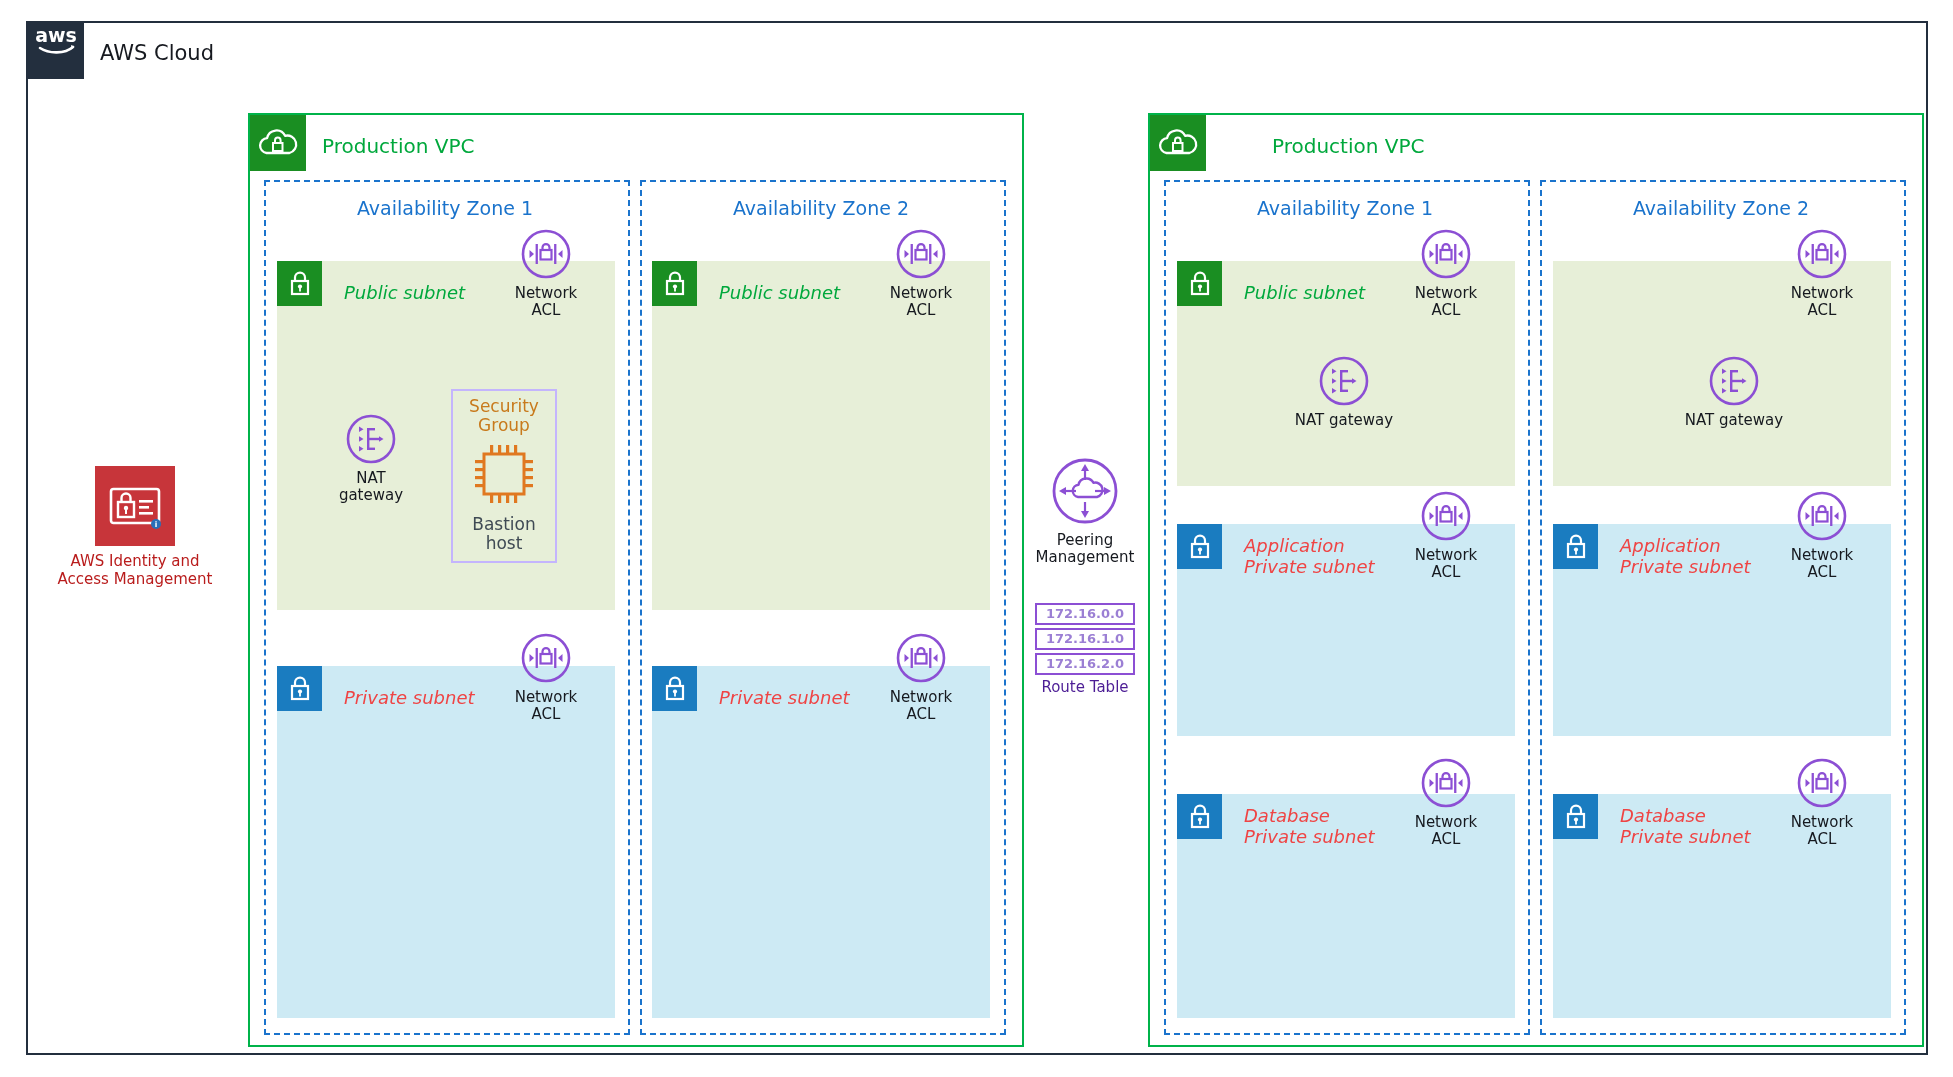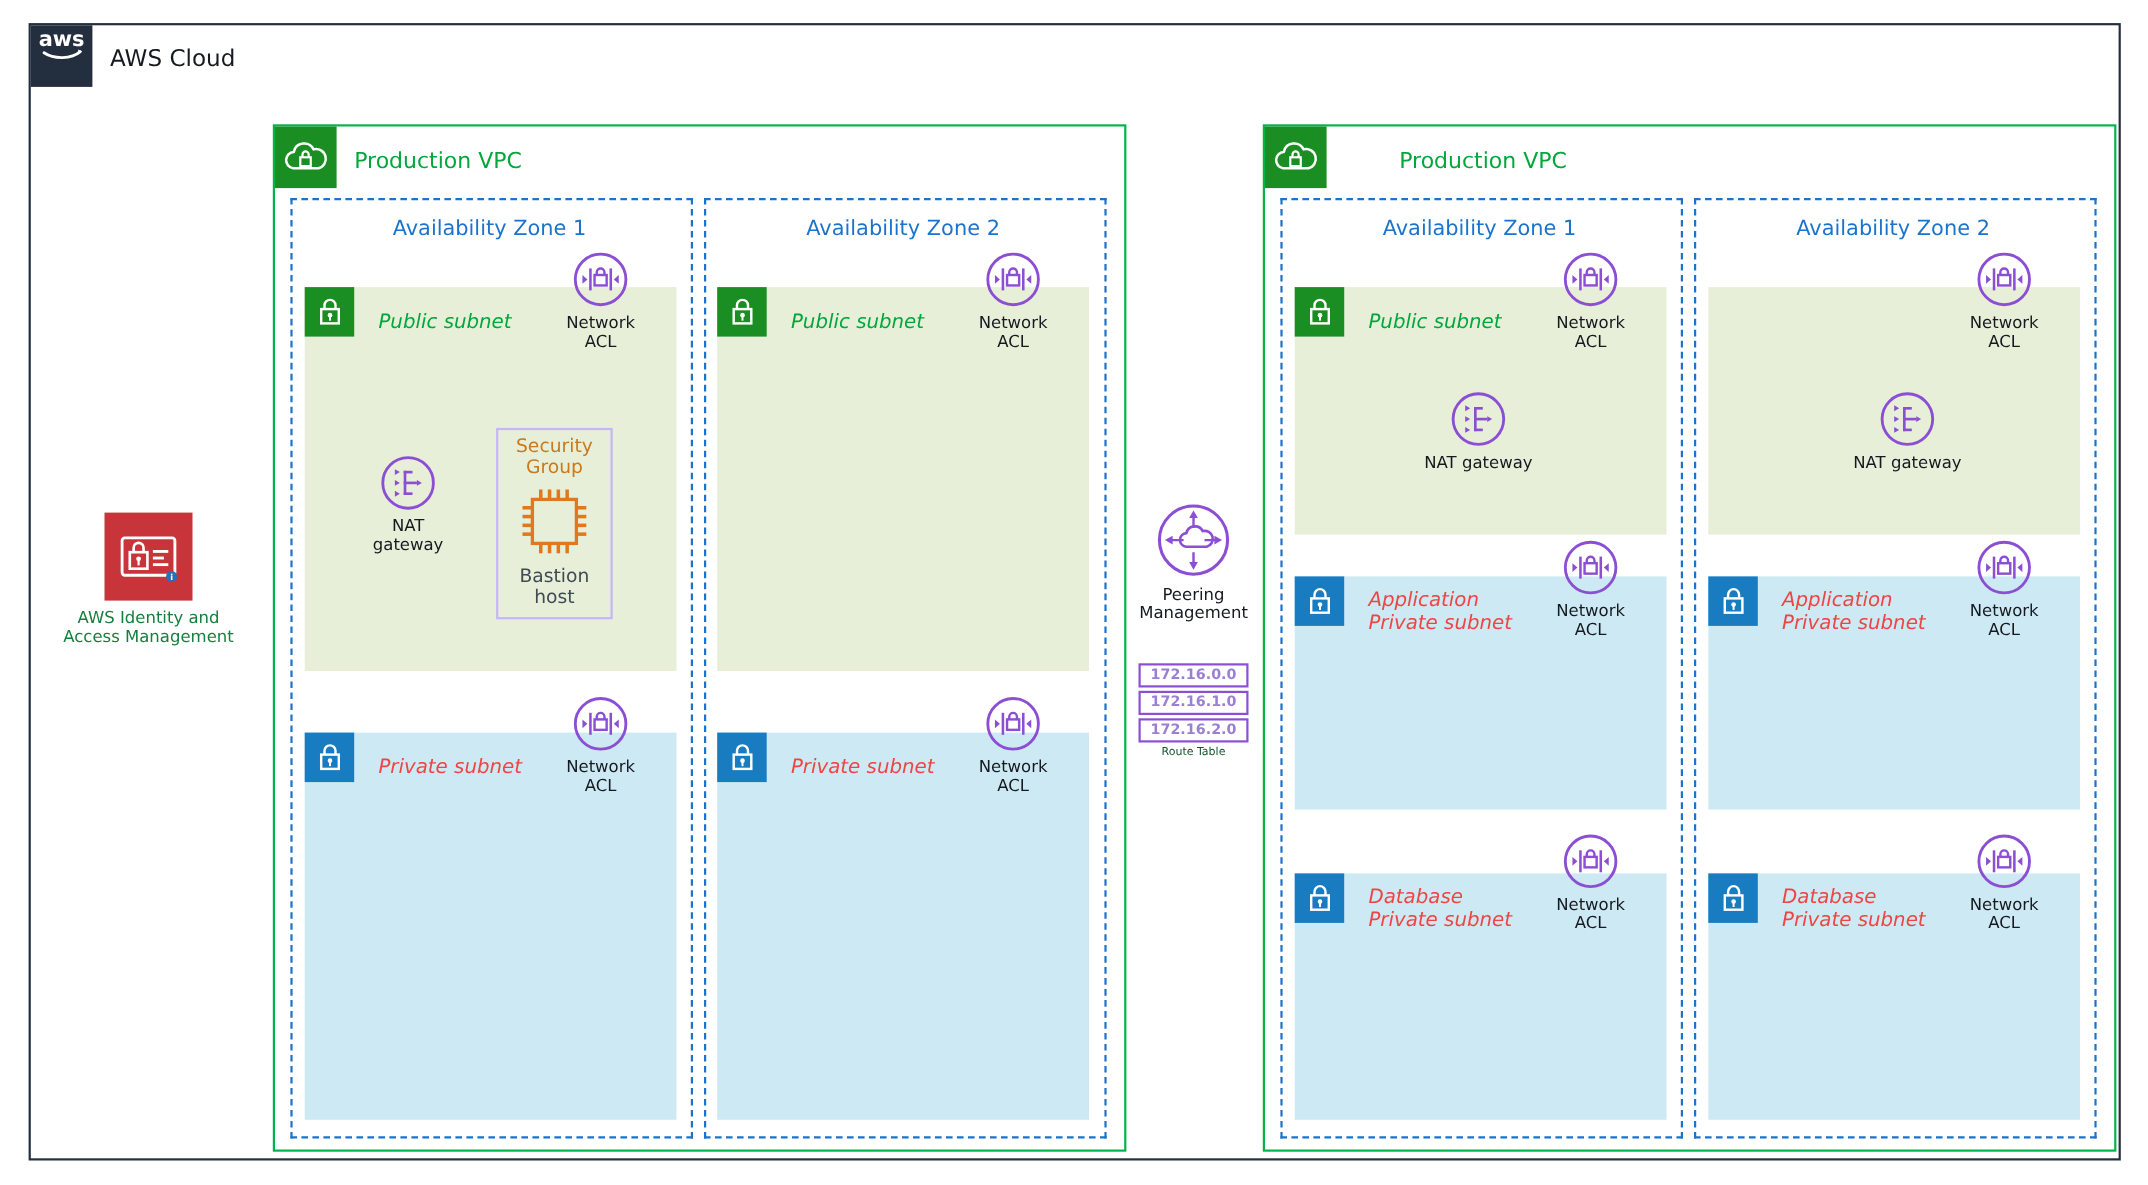--- a/index.html
+++ b/index.html
@@ -36,27 +36,27 @@
   .node .circ{display:block;margin:0 auto;}
   .node .cap{display:block;font-size:15px;line-height:17px;color:#16191f;margin-top:1px;white-space:pre-line;}
 
   
   .sg-box{position:absolute;border:2px solid #c4b5fd;background:transparent;text-align:center;}
   .sg-title{font-size:17px;line-height:19px;color:#c87a1c;white-space:pre-line;display:block;padding-top:6px;}
   .sg-cap{font-size:17px;line-height:19px;color:#3f4a54;display:block;white-space:pre-line;}
 
   
   .iam-badge{position:absolute;background:#c7353a;display:flex;align-items:center;justify-content:center;}
-  .iam-cap{position:absolute;text-align:center;font-size:15px;line-height:18px;color:#15803d;white-space:pre-line;}
+  .iam-cap{position:absolute;text-align:center;font-size:15px;line-height:18px;color:#b91c1c;white-space:pre-line;}
 
   
   .rt-wrap{position:absolute;text-align:center;}
   .rt-row{border:2.5px solid #8c4fd4;color:#9b7fd4;font-size:13px;line-height:16px;
           padding:1px 4px;margin-bottom:3px;background:#fff;font-weight:bold;}
-  .rt-cap{font-size:10px;color:#14532d;margin-top:2px;display:block;}
+  .rt-cap{font-size:15px;color:#4c1d95;margin-top:2px;display:block;}
 </style>
 </head>
 <body>
 
 <div id="canvas">
 
   <div class="cloud-frame" style="left:26px;top:21px;width:1898px;height:1030px;"></div>
 
   <div class="cloud-badge" style="left:28px;top:23px;width:56px;height:56px;">
     <svg width="44" height="34" viewBox="0 0 44 34" aria-hidden="true">

